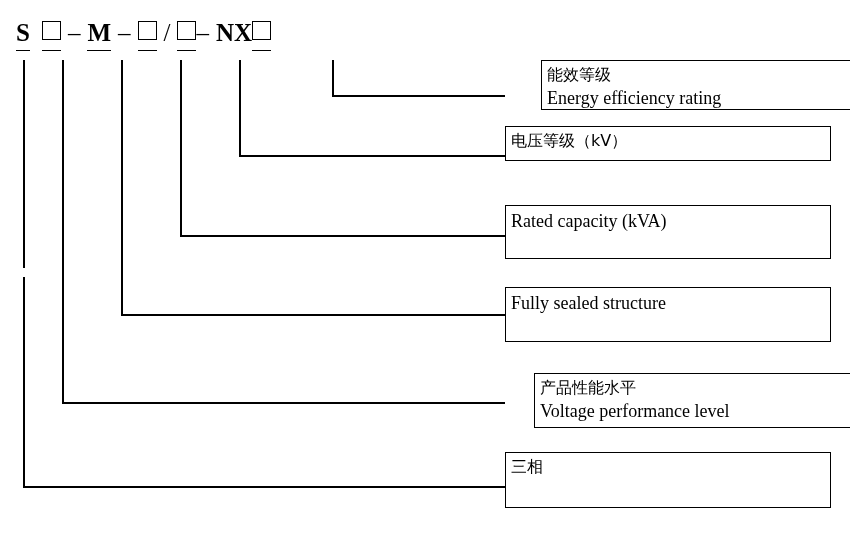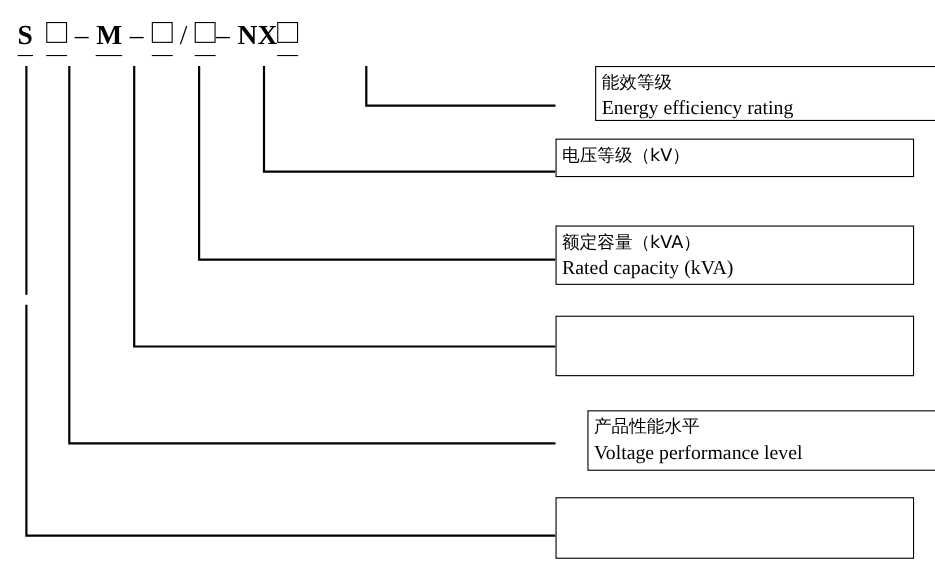--- a/index.html
+++ b/index.html
@@ -144,28 +144,29 @@
   <div class="desc-box" style="left:505px; top:60px; width:323px; height:50px;margin-left:36px;">
     <div class="desc-cn">能效等级</div>
     <div class="desc-en">Energy efficiency rating</div>
   </div>
 
   <div class="desc-box" style="left:505px; top:126px; width:326px; height:35px;">
     <div class="desc-cn">电压等级（kV）</div>
   </div>
 
   <div class="desc-box" style="left:505px; top:205px; width:326px; height:54px;">
-    <div class="desc-cn">额定容量（kVA）</div>
     <div class="desc-en">Rated capacity (kVA)</div>
   </div>
 
   <div class="desc-box" style="left:505px; top:287px; width:326px; height:55px;">
+    <div class="desc-en">Fully sealed structure</div>
   </div>
 
   <div class="desc-box" style="left:534px; top:373px; width:326px; height:55px;">
     <div class="desc-cn">产品性能水平</div>
     <div class="desc-en">Voltage performance level</div>
   </div>
 
   <div class="desc-box" style="left:505px; top:452px; width:326px; height:56px;">
+    <div class="desc-cn">三相</div>
   </div>
 
 </div>
 
 </body></html>

